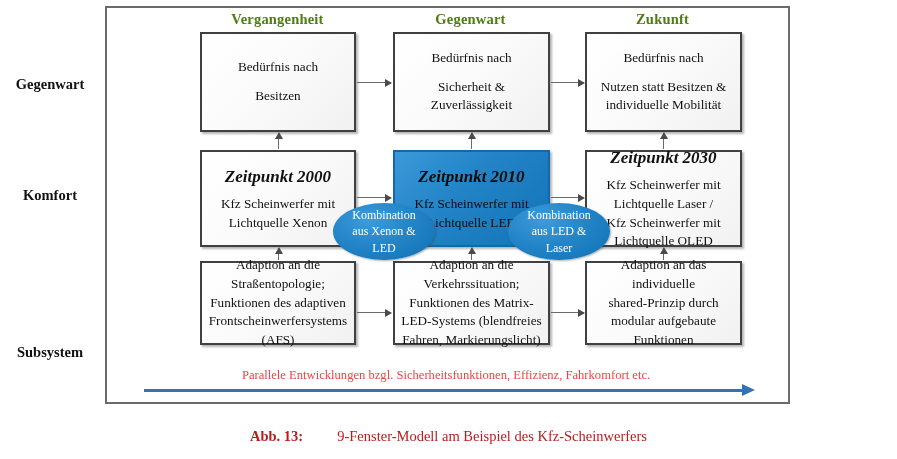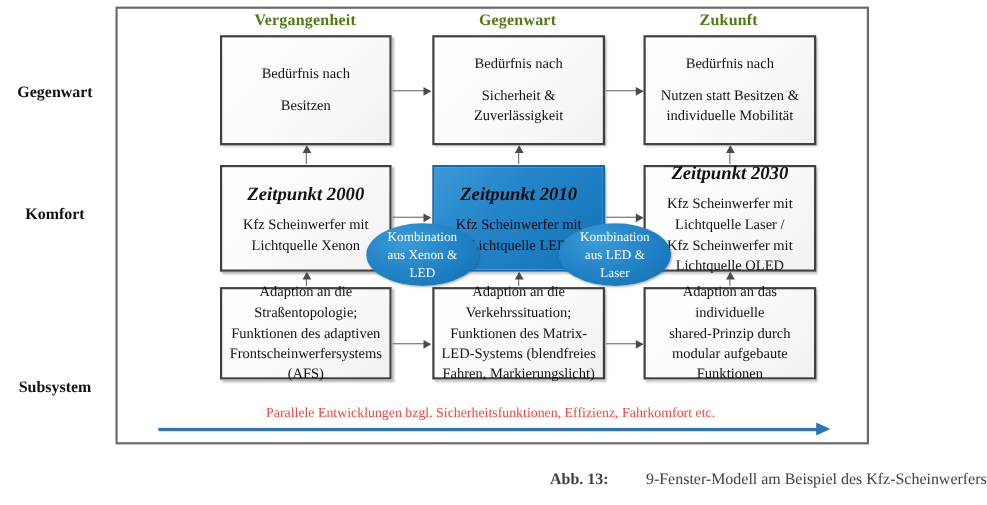--- a/index.html
+++ b/index.html
@@ -188,23 +188,23 @@
     border-top: 6.5px solid transparent;
     border-bottom: 6.5px solid transparent;
   }
 
   
   #figure-caption {
     position: absolute;
     left: 0px;
     top: 428px;
     width: 897px;
-    text-align: right;
+    text-align: center;
     font-size: 14.5px;
-    color: #404040;
+    color: #b91c1c;
   }
   #caption-number {
     font-weight: bold;
     margin-right: 34px;
   }
 </style>
 </head>
 <body>
 
 <div id="diagram-frame"></div>

